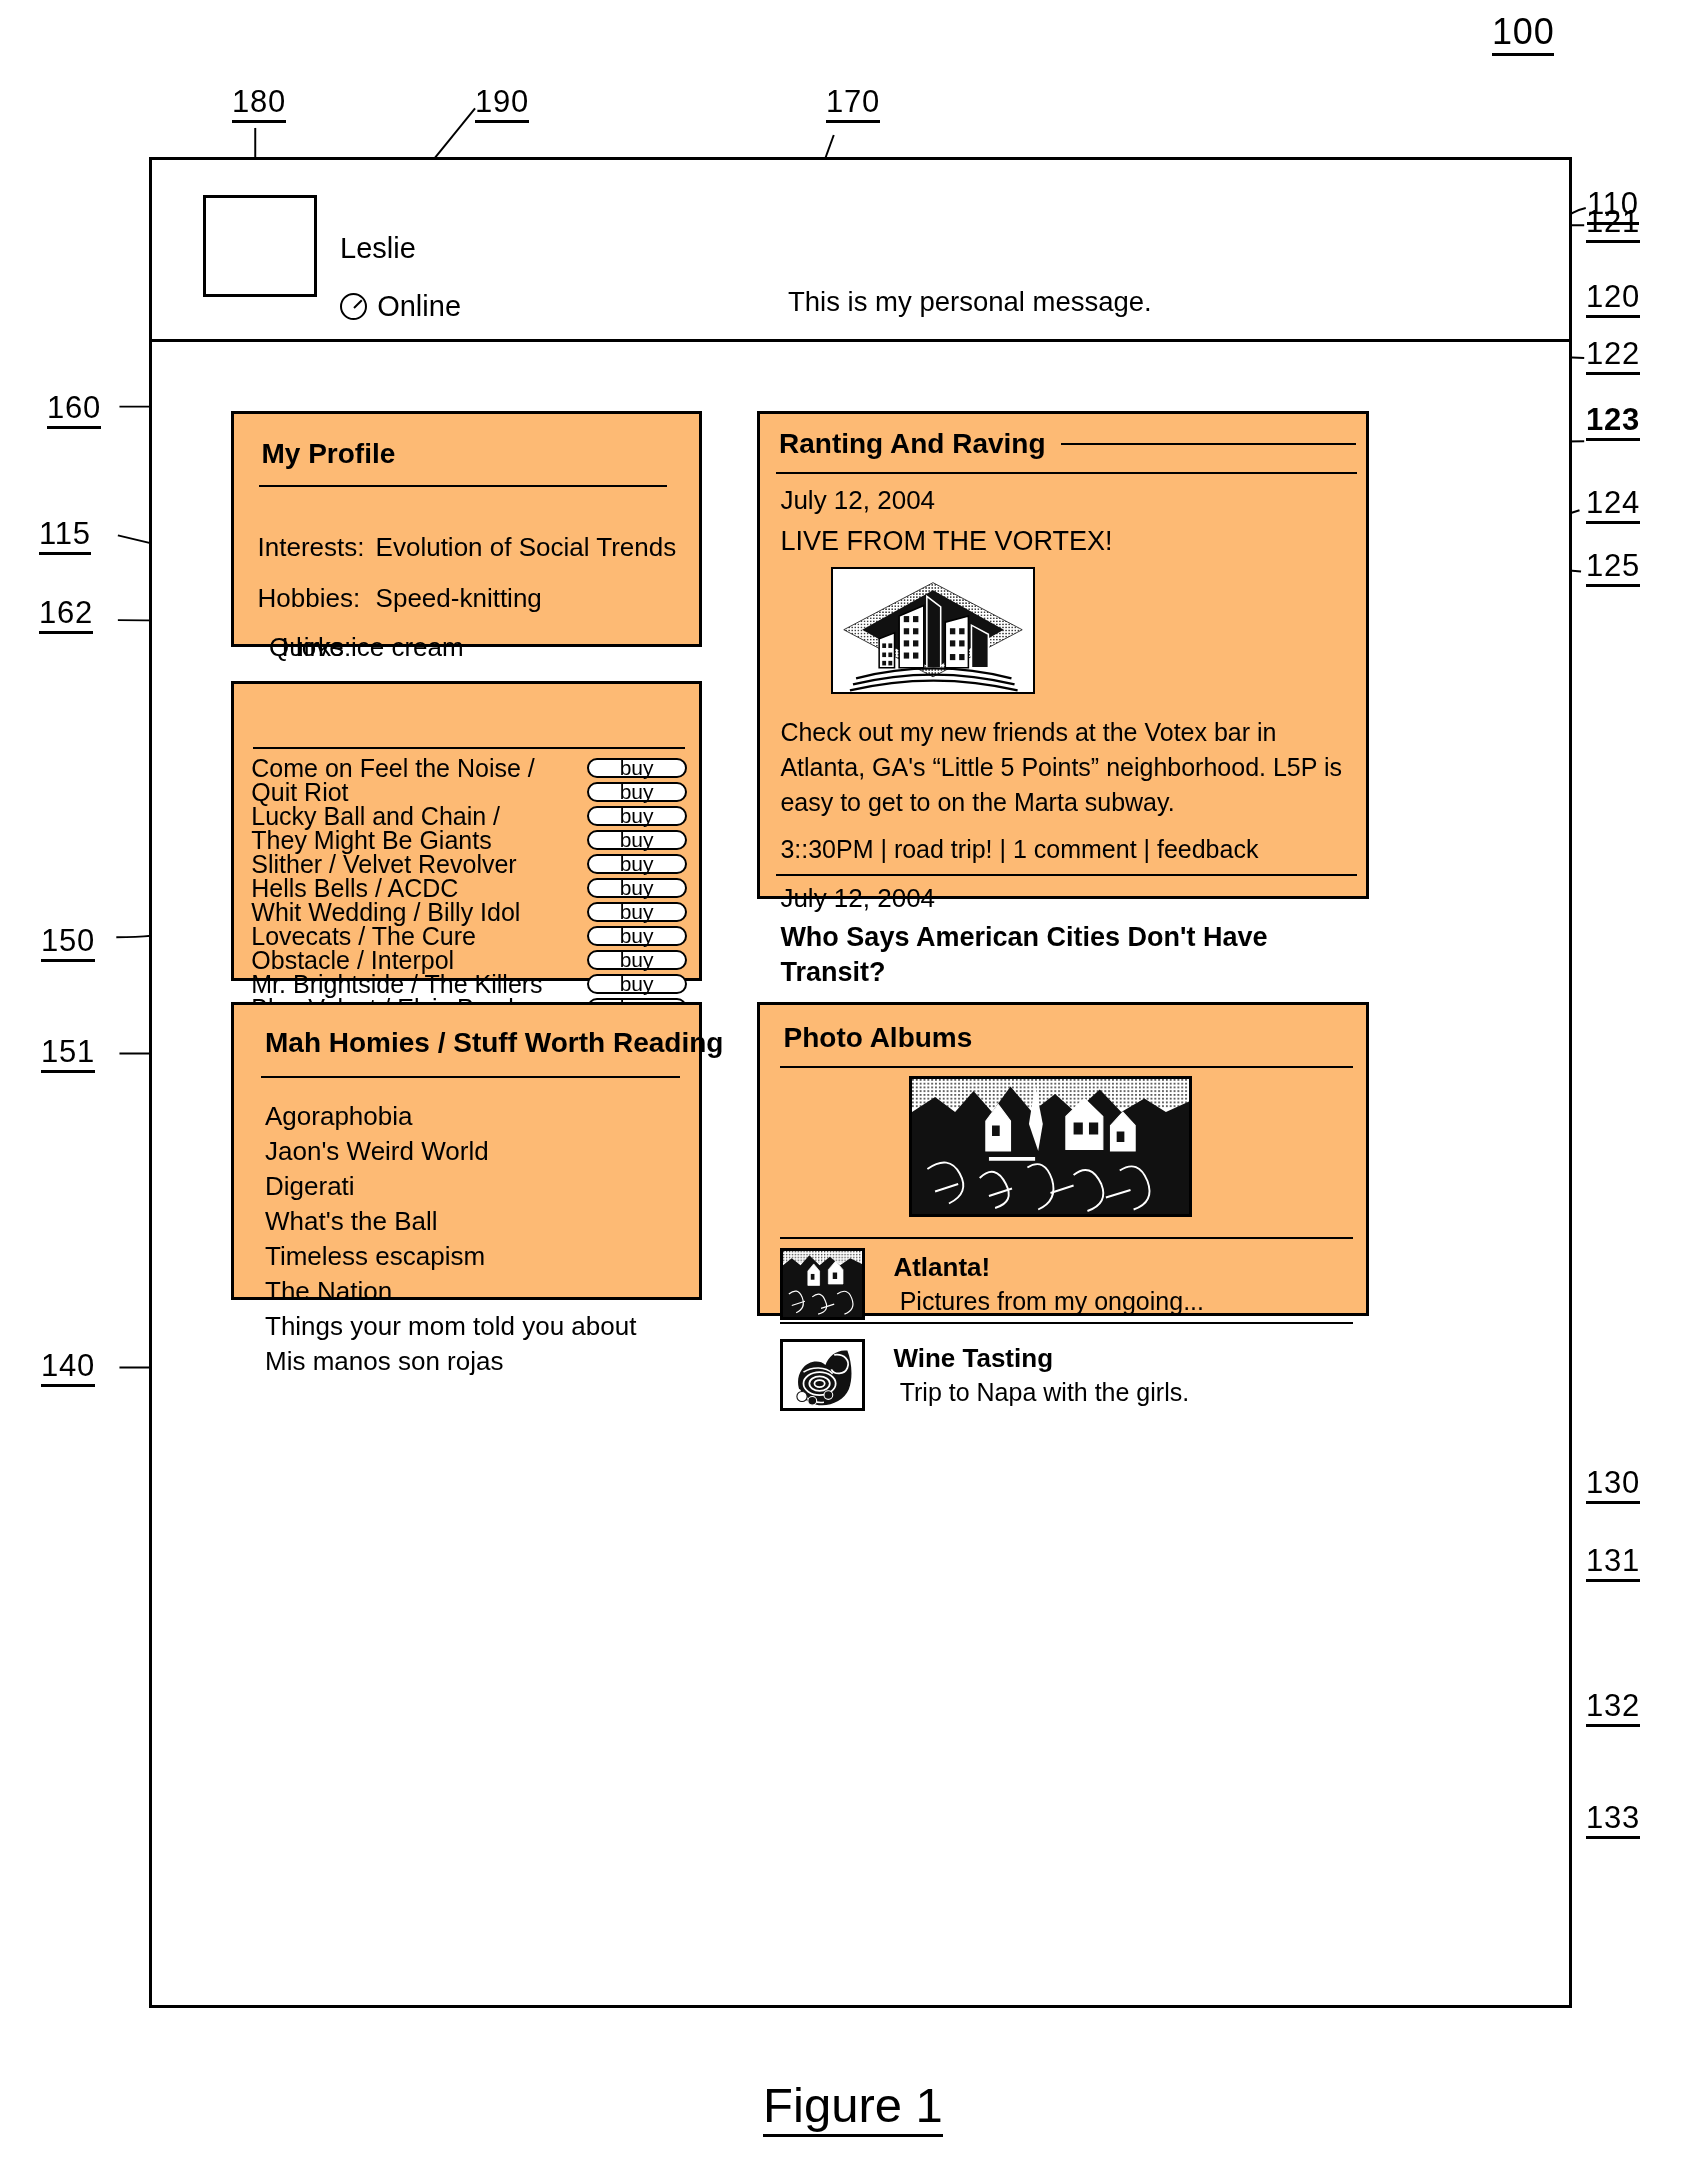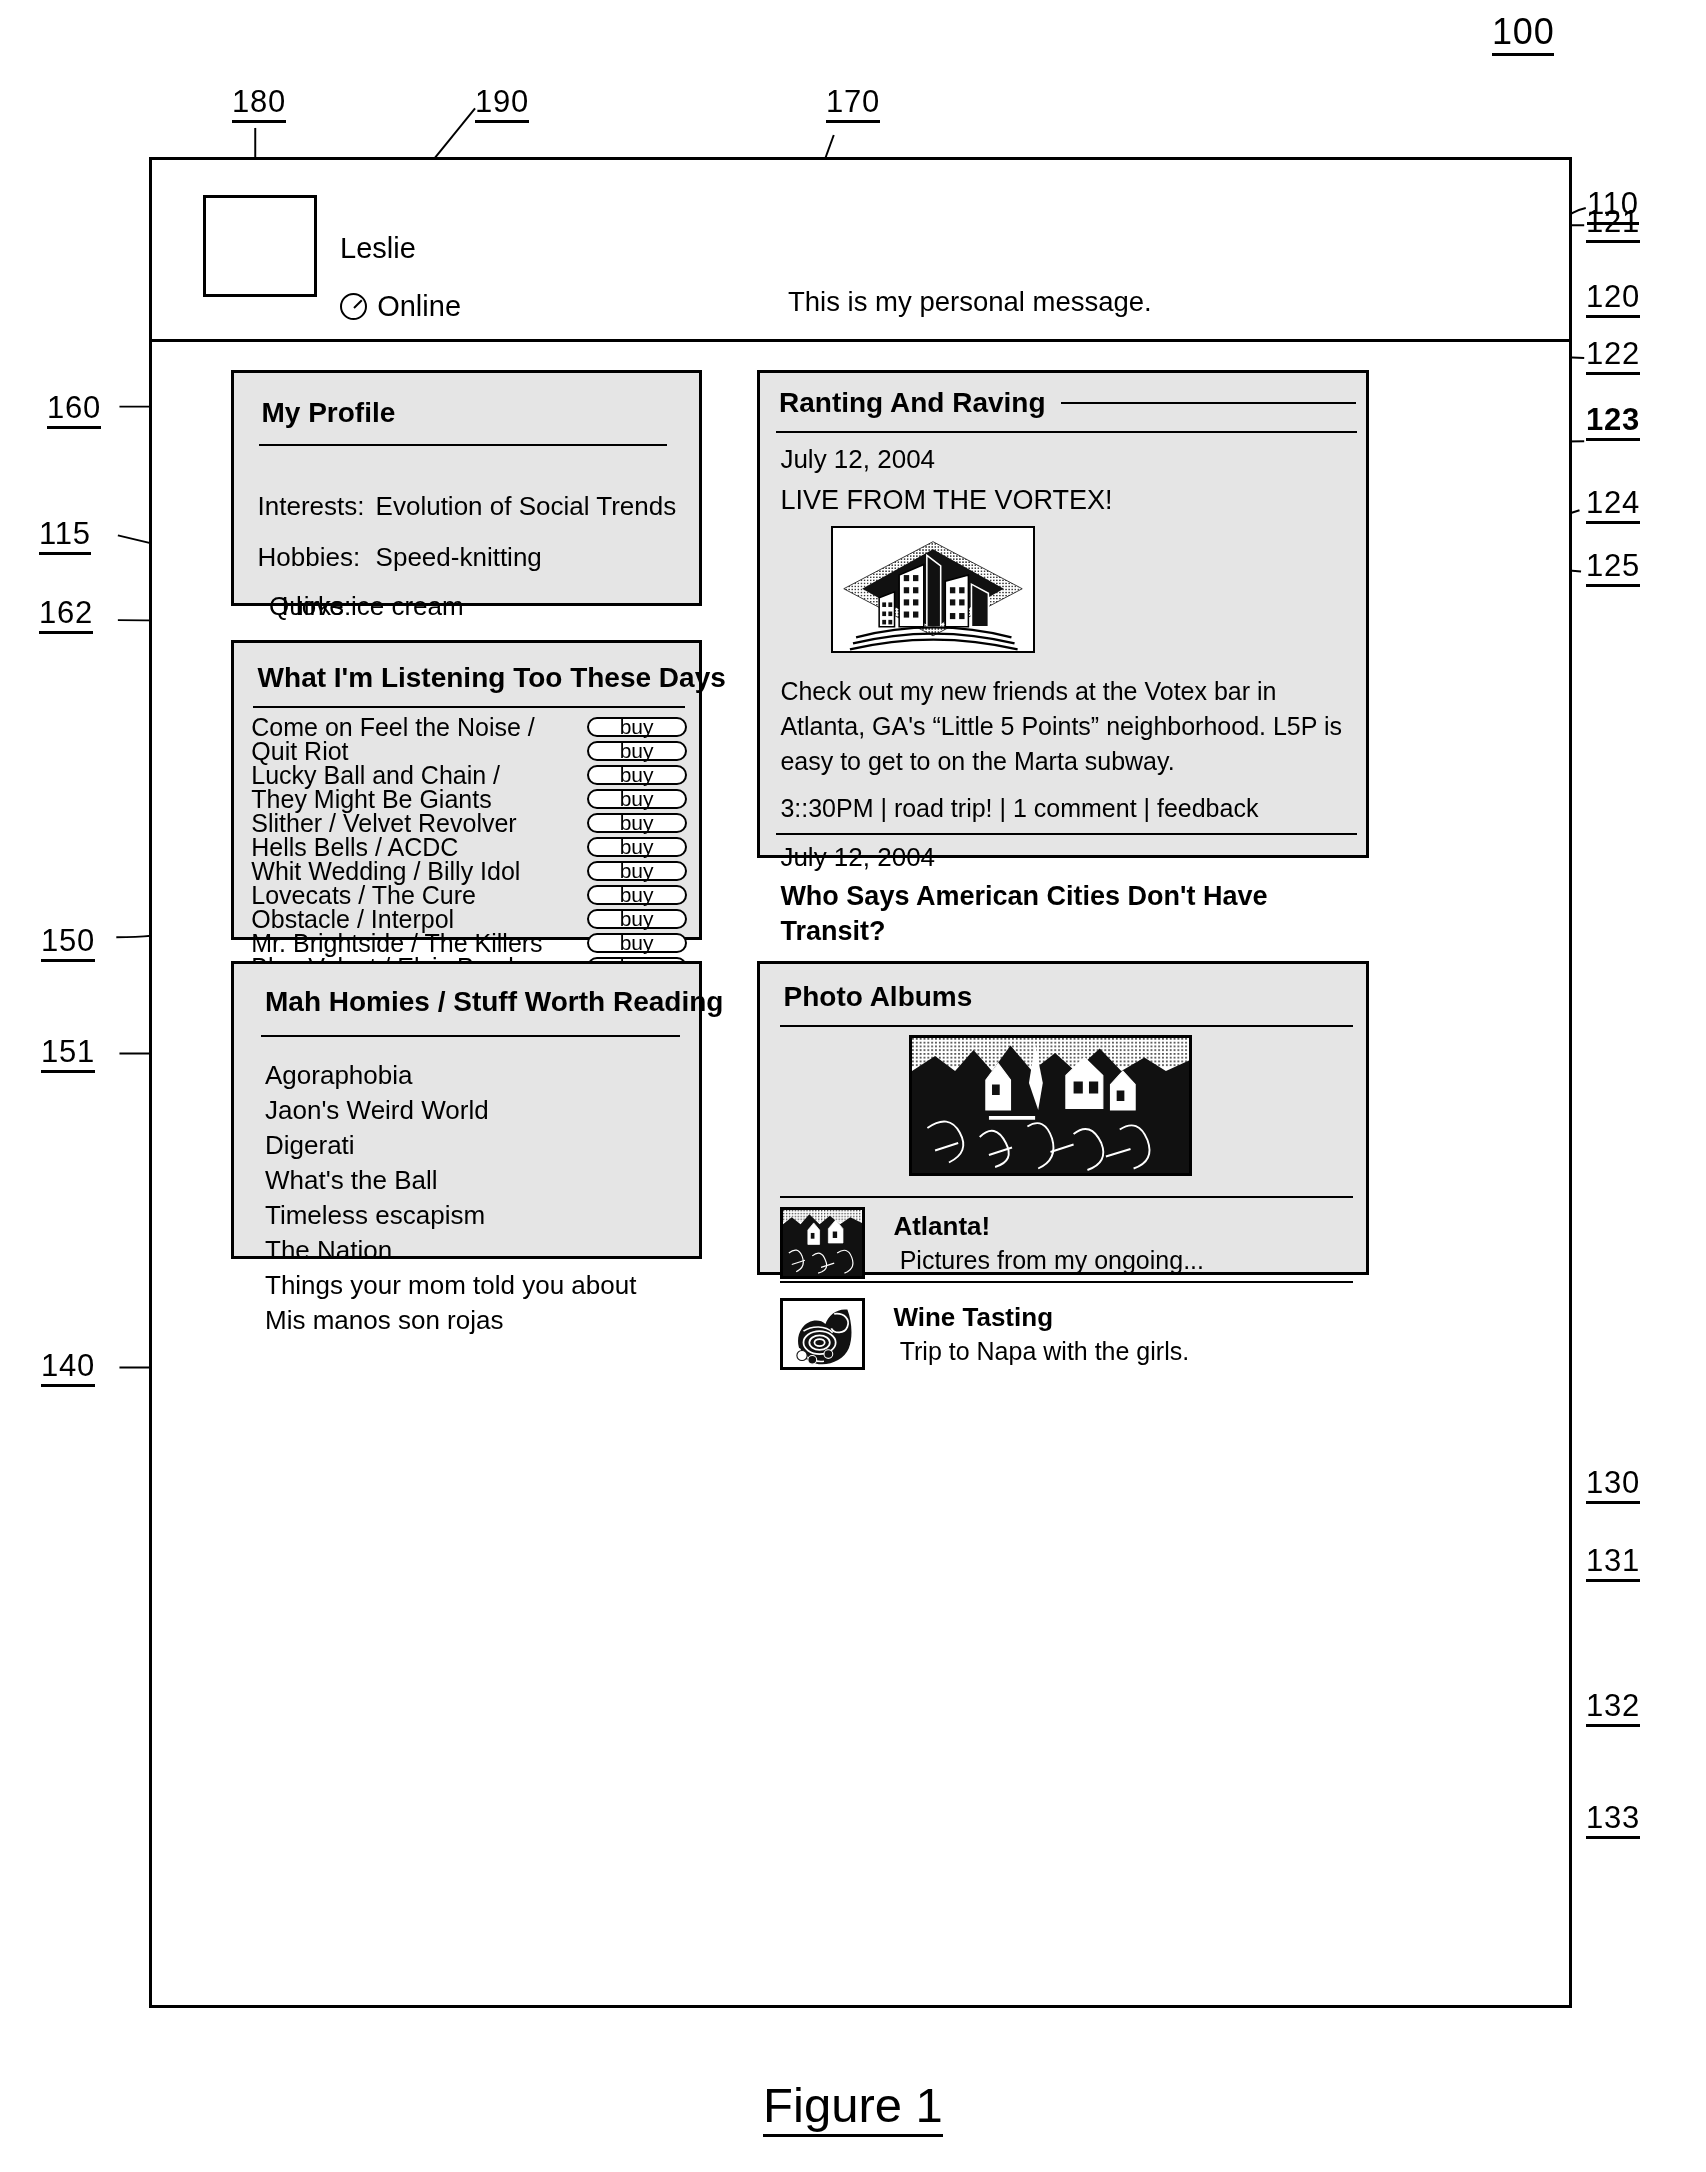--- a/index.html
+++ b/index.html
@@ -41,21 +41,21 @@
     box-sizing:border-box;display:inline-block;position:relative;background:#fff;
   }
   .radio.tick::after{
     content:"";position:absolute;left:50%;top:50%;width:11px;height:2px;background:#000;
     transform:rotate(-45deg);transform-origin:0 50%;
   }
   #status-label{font-size:29px;}
   #personal-message{position:absolute;left:636px;top:126px;font-size:27.5px;}
 
   
-  .card{position:absolute;border:3.1px solid #000;box-sizing:border-box;background:#e5e5e5;}
+  .card{position:absolute;border:3.1px solid #000;box-sizing:border-box;background:#fdba74;margin-top:41px;}
   .card-title{font-weight:bold;font-size:28px;white-space:nowrap;}
   .rule{height:2.4px;background:#000;}
 
   
   #card-profile{left:79px;top:210px;width:471px;height:236px;}
   #profile-title{position:absolute;left:27.5px;top:23.6px;}
   #profile-rule{position:absolute;left:25px;top:71px;width:408px;}
   .prof-row{position:absolute;font-size:26px;white-space:nowrap;}
   #prof-0{left:23.6px;top:118px;}
   #prof-1{left:23.6px;top:169px;}
@@ -282,21 +282,20 @@
       <span class="radio tick"></span>
       <span>Send me Email</span>
     </div>
     <div class="action-row" id="act-im">
       <span class="radio"></span>
       <span>Invite me to IM</span>
     </div>
   </div>
 
   <div class="card" id="card-music">
-    <div class="card-title" id="music-title">What I'm Listening Too These Days</div>
     <div class="rule" id="music-rule"></div>
     <div id="music-list">
       <div class="music-row">
           <span class="music-label">Come on Feel the Noise /</span>
           <span class="buy-btn">buy</span>
         </div>
       <div class="music-row">
           <span class="music-label">Quit Riot</span>
           <span class="buy-btn">buy</span>
         </div>

